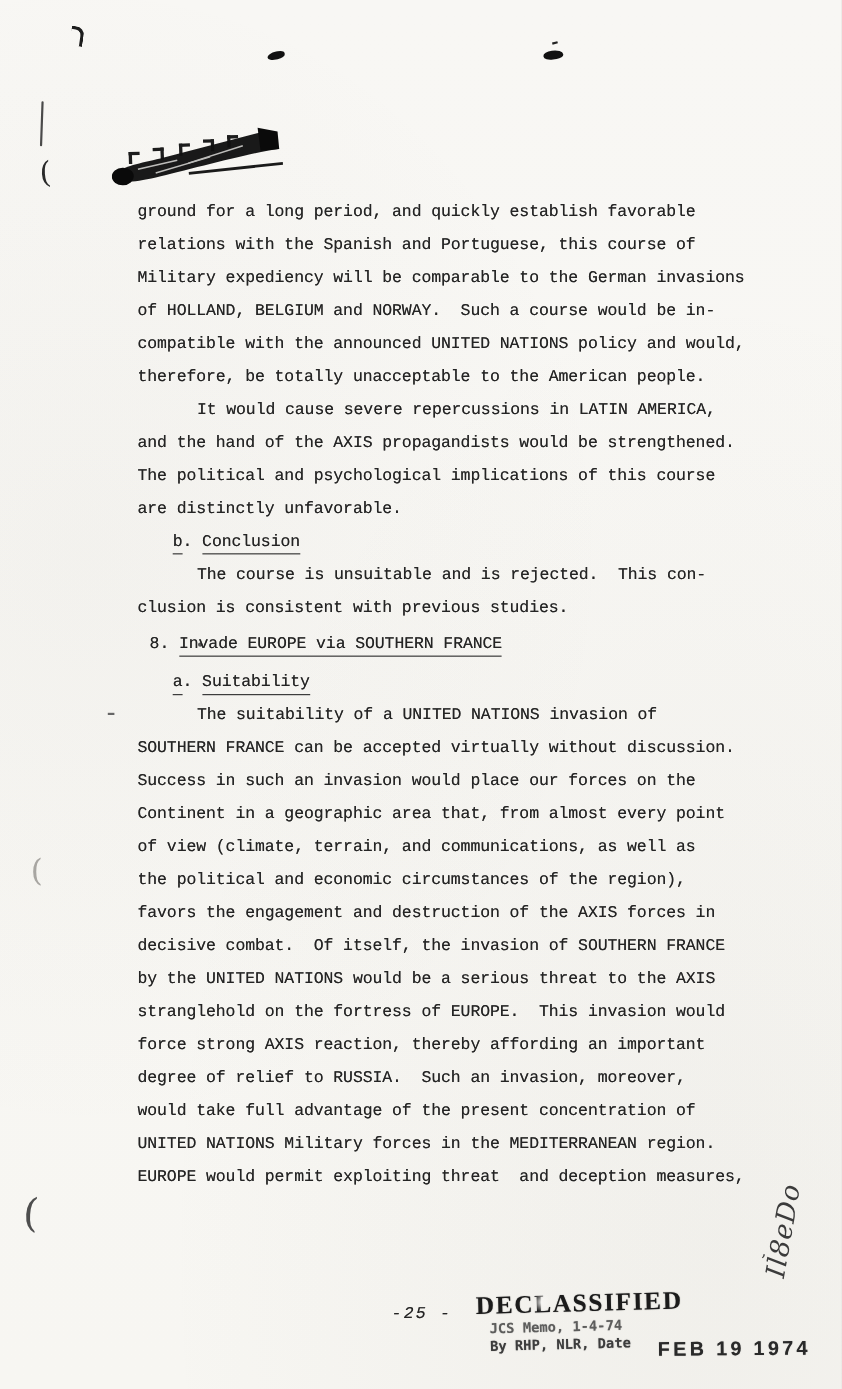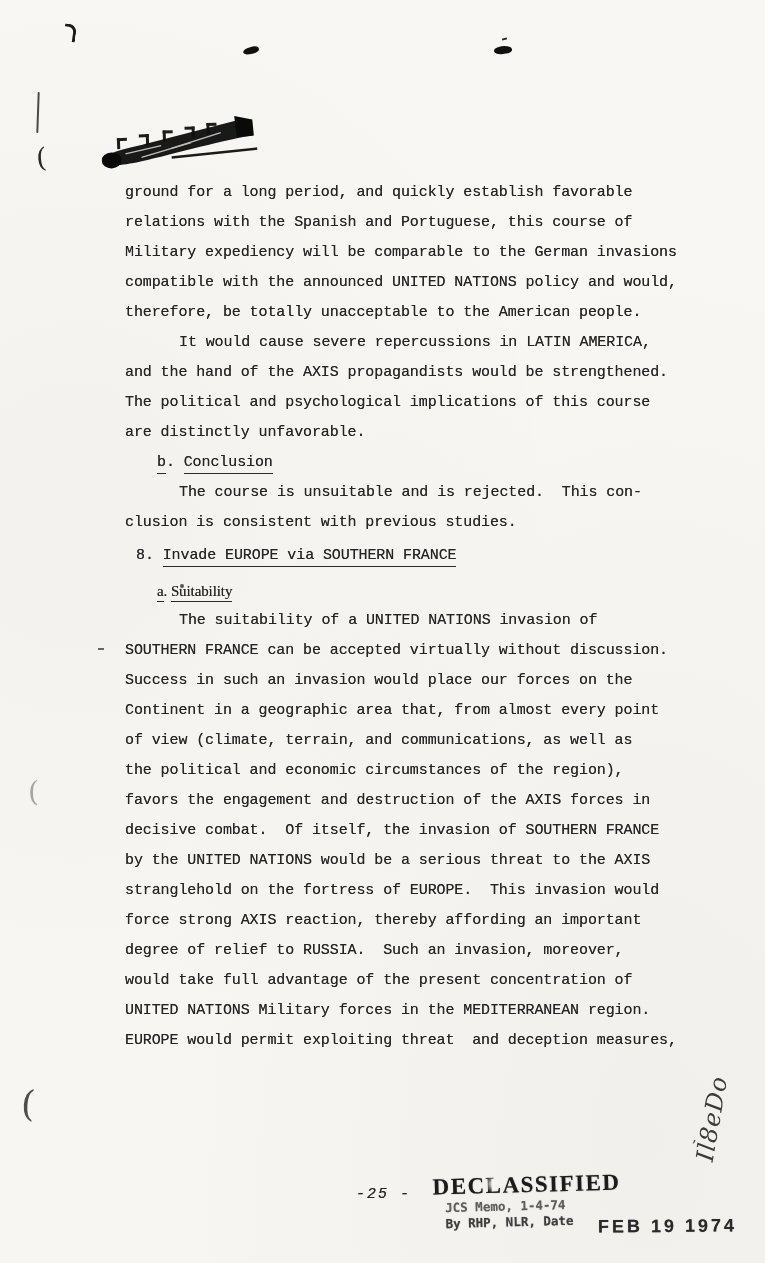--- a/index.html
+++ b/index.html
@@ -17,21 +17,21 @@
   .doc-body {
     position:absolute; left:125px; top:178px; width:580px;
     font-size:15px; line-height:30px; letter-spacing:-0.1px;
     text-shadow:0 0 0.6px rgba(20,20,20,0.65);
   }
   .line { white-space:pre; height:30px; }
   .ind-para { padding-left:54px; }
   .ind-sub  { padding-left:32px; }
   .ind-sect { padding-left:11px; }
   .gap-lg { margin-top:3px; }
-  .gap-sm { margin-top:5px;font-family:Liberation Serif, serif; }
+  .gap-sm { margin-top:5px; }
   .u { border-bottom:1.6px solid #2a2a2a; padding-bottom:2px; }
 
   
   .page-number {
     position:absolute; left:356px; top:1186px;
     font-size:15px; letter-spacing:2px; white-space:pre;
     text-shadow:0 0 0.6px rgba(20,20,20,0.6);
     font-style:italic;
   }
 
@@ -135,20 +135,21 @@
       <line x1="40" y1="44" x2="90" y2="31"></line>
       <line x1="70" y1="36" x2="120" y2="22"></line>
     </g>
     <rect x="70" y="44" width="86" height="2.5" fill="#1a1a1a" transform="rotate(-4 70 44)"></rect>
   </svg>
 
   <div class="doc-body">
       <div class="line ind-body"><span>ground for a long period, and quickly establish favorable</span></div>
       <div class="line ind-body"><span>relations with the Spanish and Portuguese, this course of</span></div>
       <div class="line ind-body"><span>Military expediency will be comparable to the German invasions</span></div>
+      <div class="line ind-body"><span>of HOLLAND, BELGIUM and NORWAY.  Such a course would be in-</span></div>
       <div class="line ind-body"><span>compatible with the announced UNITED NATIONS policy and would,</span></div>
       <div class="line ind-body"><span>therefore, be totally unacceptable to the American people.</span></div>
       <div class="line ind-para"><span>It would cause severe repercussions in LATIN AMERICA,</span></div>
       <div class="line ind-body"><span>and the hand of the AXIS propagandists would be strengthened.</span></div>
       <div class="line ind-body"><span>The political and psychological implications of this course</span></div>
       <div class="line ind-body"><span>are distinctly unfavorable.</span></div>
       <div class="line ind-sub"><span class="u">b</span><span>. </span><span class="u">Conclusion</span></div>
       <div class="line ind-para"><span>The course is unsuitable and is rejected.  This con-</span></div>
       <div class="line ind-body"><span>clusion is consistent with previous studies.</span></div>
       <div class="line ind-sect gap-lg"><span>8. </span><span class="u">Invade EUROPE via SOUTHERN FRANCE</span></div>

